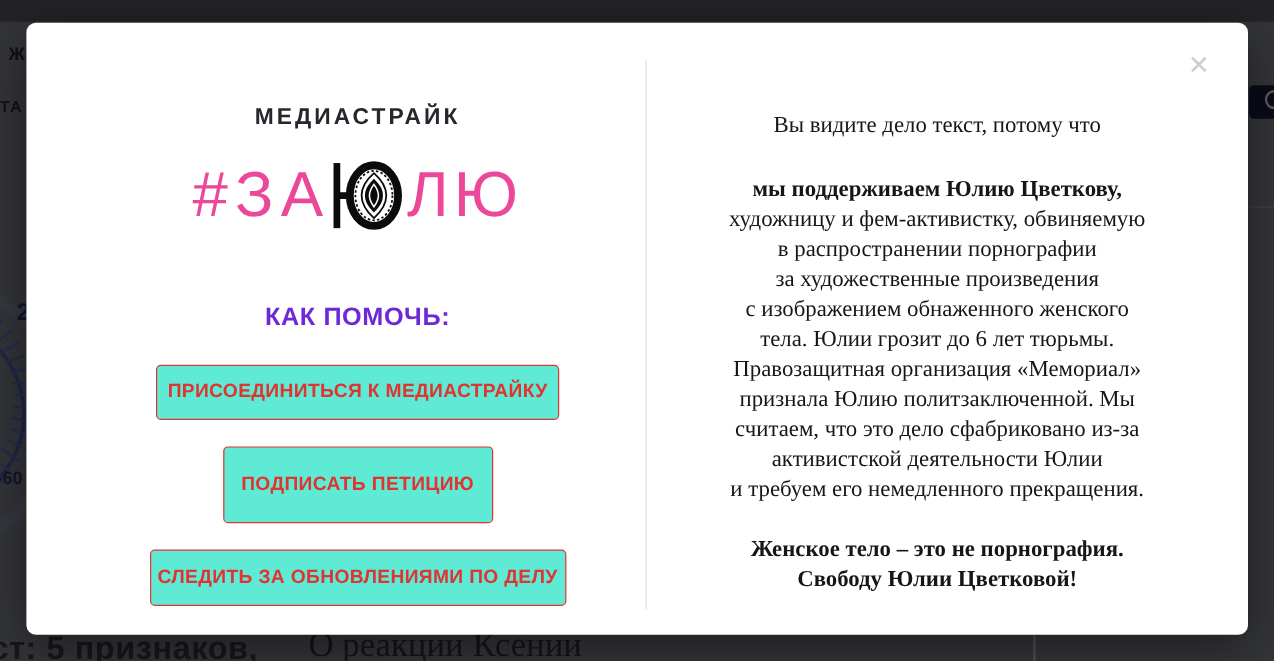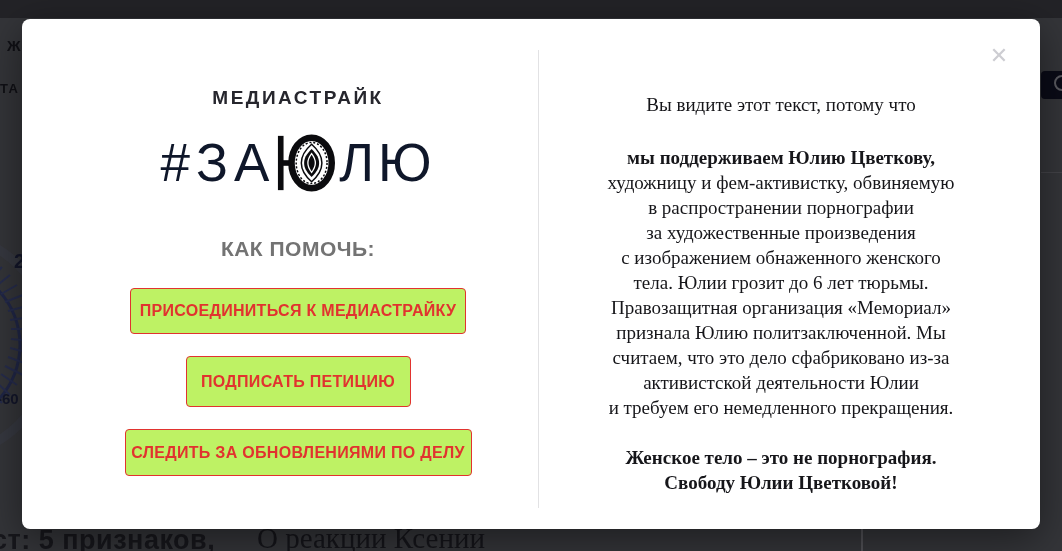--- a/index.html
+++ b/index.html
@@ -36,32 +36,32 @@
   .modal-close {
     position:absolute; right:28px; top:24px; width:26px; height:26px;
     font-size:22px; font-weight:bold; color:#cdcdd2; text-align:center; line-height:26px;
     cursor:pointer; border:none; background:none; font-family:"DejaVu Sans", sans-serif;
   }
 
   
   .panel-left { position:absolute; left:36px; top:0; width:480px; height:510px; text-align:center; color:#26262d; }
   .ms-kicker { margin-top:68px; font-size:19px; font-weight:bold; letter-spacing:2.5px; color:#26262d; }
   .ms-logo { margin-top:22px; height:64px; display:flex; align-items:center; justify-content:center; }
-  .ms-logo-text { font-size:53px; font-weight:300; letter-spacing:6px; color:#0f172a; line-height:60px; white-space:nowrap; }
+  .ms-logo-text { font-size:53px; font-weight:300; letter-spacing:6px; color:#ec4899; line-height:60px; white-space:nowrap; }
   .ms-logo-text.left { margin-right:2px; }
   .ms-logo-text.right { margin-left:4px; letter-spacing:4px; }
   .ms-logo-icon { width:58px; height:64px; flex:0 0 auto; }
-  .ms-heading { margin-top:42px; font-size:21px; font-weight:bold; letter-spacing:0.5px; color:#737373; }
+  .ms-heading { margin-top:58px; font-size:21px; font-weight:bold; letter-spacing:0.5px; color:#6d28d9; }
   .ms-btn {
-    display:block; margin:0 auto; background:#bef264; border:1px solid #e1332f; border-radius:4px;
+    display:block; margin:0 auto; background:#5eead4; border:1px solid #e1332f; border-radius:4px;
     color:#e1332f; font-family:"Liberation Sans", sans-serif; font-size:16px; font-weight:bold;
     letter-spacing:0.3px; cursor:pointer; text-align:center;
   }
   .ms-btn-1 { margin-top:27px; width:336px; height:46px; }
-  .ms-btn-2 { margin-top:22px; width:225px; height:51px; }
+  .ms-btn-2 { margin-top:22px; width:225px; height:64px; }
   .ms-btn-3 { margin-top:22px; width:347px; height:47px; }
 
   
   .panel-right {
     position:absolute; left:538px; top:73px; width:442px;
     font-family:"Liberation Serif", serif; font-size:19px; line-height:25px;
     color:#16161a; text-align:center;
   }
   .panel-right .line { white-space:pre-line; }
   .panel-right .bold { font-weight:bold;margin-top:28px; }
@@ -141,21 +141,21 @@
     </div>
 
     <div class="ms-heading">КАК ПОМОЧЬ:</div>
 
     <button class="ms-btn ms-btn-1">ПРИСОЕДИНИТЬСЯ К МЕДИАСТРАЙКУ</button>
     <button class="ms-btn ms-btn-2">ПОДПИСАТЬ ПЕТИЦИЮ</button>
     <button class="ms-btn ms-btn-3">СЛЕДИТЬ ЗА ОБНОВЛЕНИЯМИ ПО ДЕЛУ</button>
   </div>
 
   <div class="panel-right">
-    <div class="line">Вы видите этот текст, потому что</div>
+    <div class="line">Вы видите дело текст, потому что</div>
     <div class="line bold">мы поддерживаем Юлию Цветкову,</div>
     <div class="line">художницу и фем-активистку, обвиняемую
 в распространении порнографии
 за художественные произведения
 с изображением обнаженного женского
 тела. Юлии грозит до 6 лет тюрьмы.
 Правозащитная организация «Мемориал»
 признала Юлию политзаключенной. Мы
 считаем, что это дело сфабриковано из-за
 активистской деятельности Юлии

